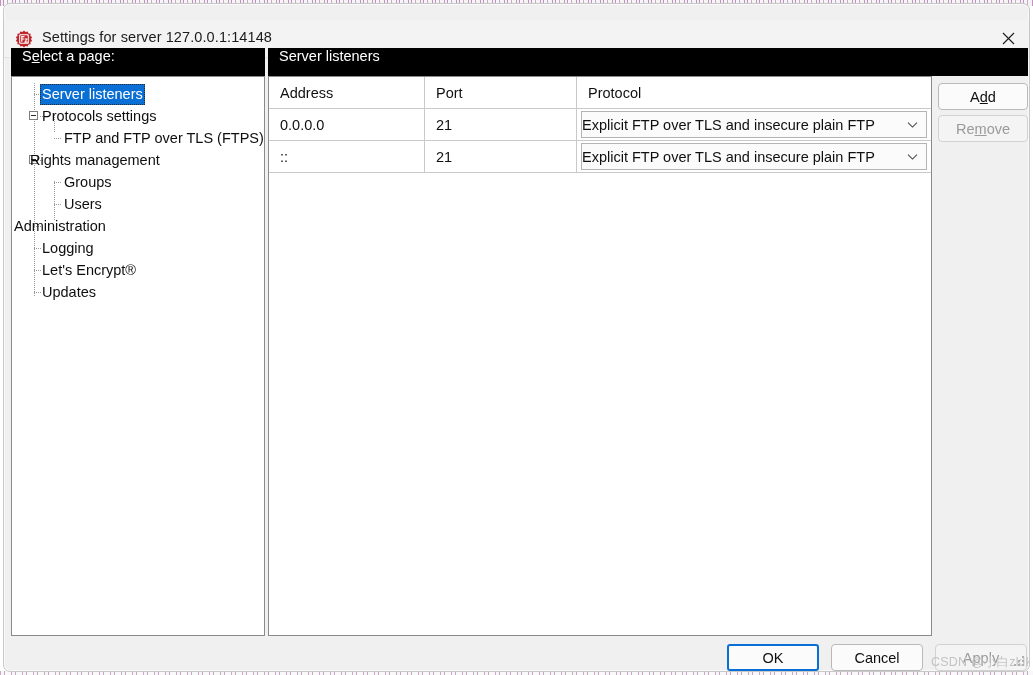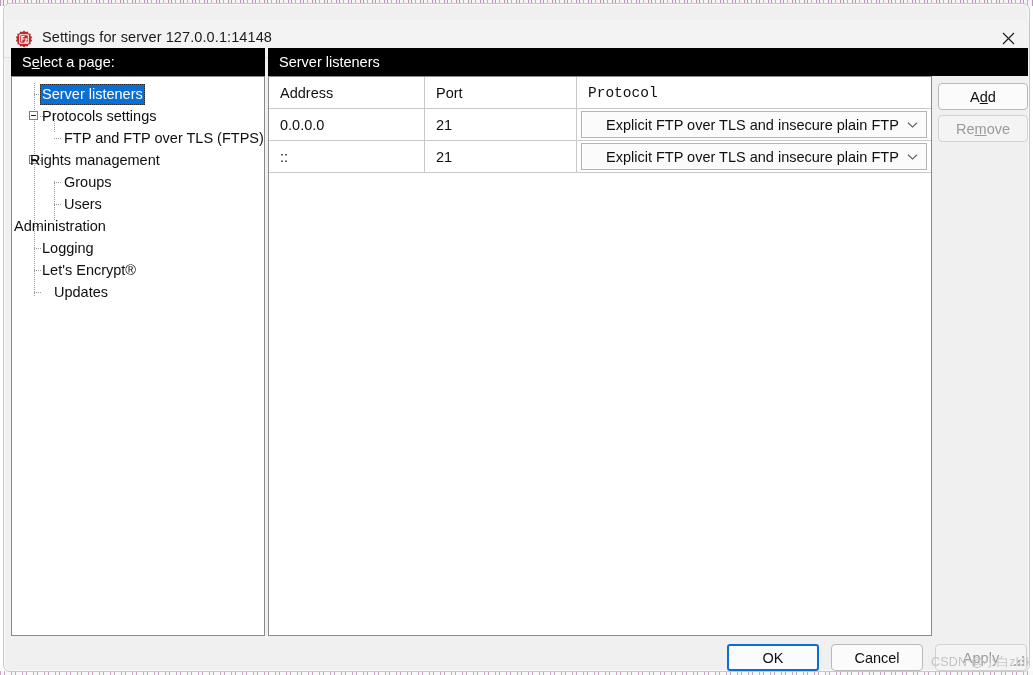--- a/index.html
+++ b/index.html
@@ -69,21 +69,21 @@
   }
   .close-btn svg { display:block; }
 
   
   .hdr {
     position: absolute;
     height: 28px;
     background: #000000;
     color: #ffffff;
     font-size: 14.5px;
-    display: flex; align-items: center;
+    display: flex; align-items: flex-start;
     padding-left: 11px;
     white-space: nowrap;
   }
   .hdr-left  { left: 7px;   top: 44px; width: 254px; }
   .hdr-right { left: 264px; top: 44px; width: 760px; }
   u.acc { text-decoration: underline; text-underline-offset: 1px; }
 
   
   .tree-panel {
     position: absolute;
@@ -164,32 +164,32 @@
     display: flex; align-items: center;
     padding-left: 11px;
     font-size: 14.5px;
     color: #101010;
     white-space: nowrap;
     overflow: hidden;
   }
   .c-addr  { width: 156px; border-right: 1px solid #c9c9c9; }
   .c-port  { width: 152px; border-right: 1px solid #c9c9c9; }
   .c-proto { flex: 1; padding-left: 0; padding-right: 0; }
-  .c-proto.head-pad { padding-left: 11px; font-family: Liberation Mono, monospace; }
+  .c-proto.head-pad { padding-left: 11px; }
 
   .combo {
     position: relative;
     margin-left: 4px;
     margin-right: 4px;
     width: 348px;
     height: 27px;
     background: #fbfbfb;
     border: 1px solid #b4b4b4;
     display: flex; align-items: center;
-    padding-left: 24px;
+    padding-left: 0;
     font-size: 14.5px;
     color: #101010;
     white-space: nowrap;
   }
   .combo .chev {
     position: absolute; right: 8px; top: 50%;
     transform: translateY(-50%);
     display: flex;
   }
 
@@ -340,21 +340,21 @@
       <div class="tnode" style="padding-left:28px;">
         <div class="guide-h" style="left:22px; top:11px; width:7px;"></div>
         <span class="tlabel">Logging</span>
       </div>
 
       <div class="tnode" style="padding-left:28px;">
         <div class="guide-h" style="left:22px; top:11px; width:7px;"></div>
         <span class="tlabel">Let's Encrypt®</span>
       </div>
 
-      <div class="tnode" style="padding-left:40px;">
+      <div class="tnode" style="padding-left:28px;">
         <div class="guide-h" style="left:22px; top:11px; width:7px;"></div>
         <span class="tlabel">Updates</span>
       </div>
 
     </div>
   </div>
 
   <div class="content-panel">
     <div class="table">
 

